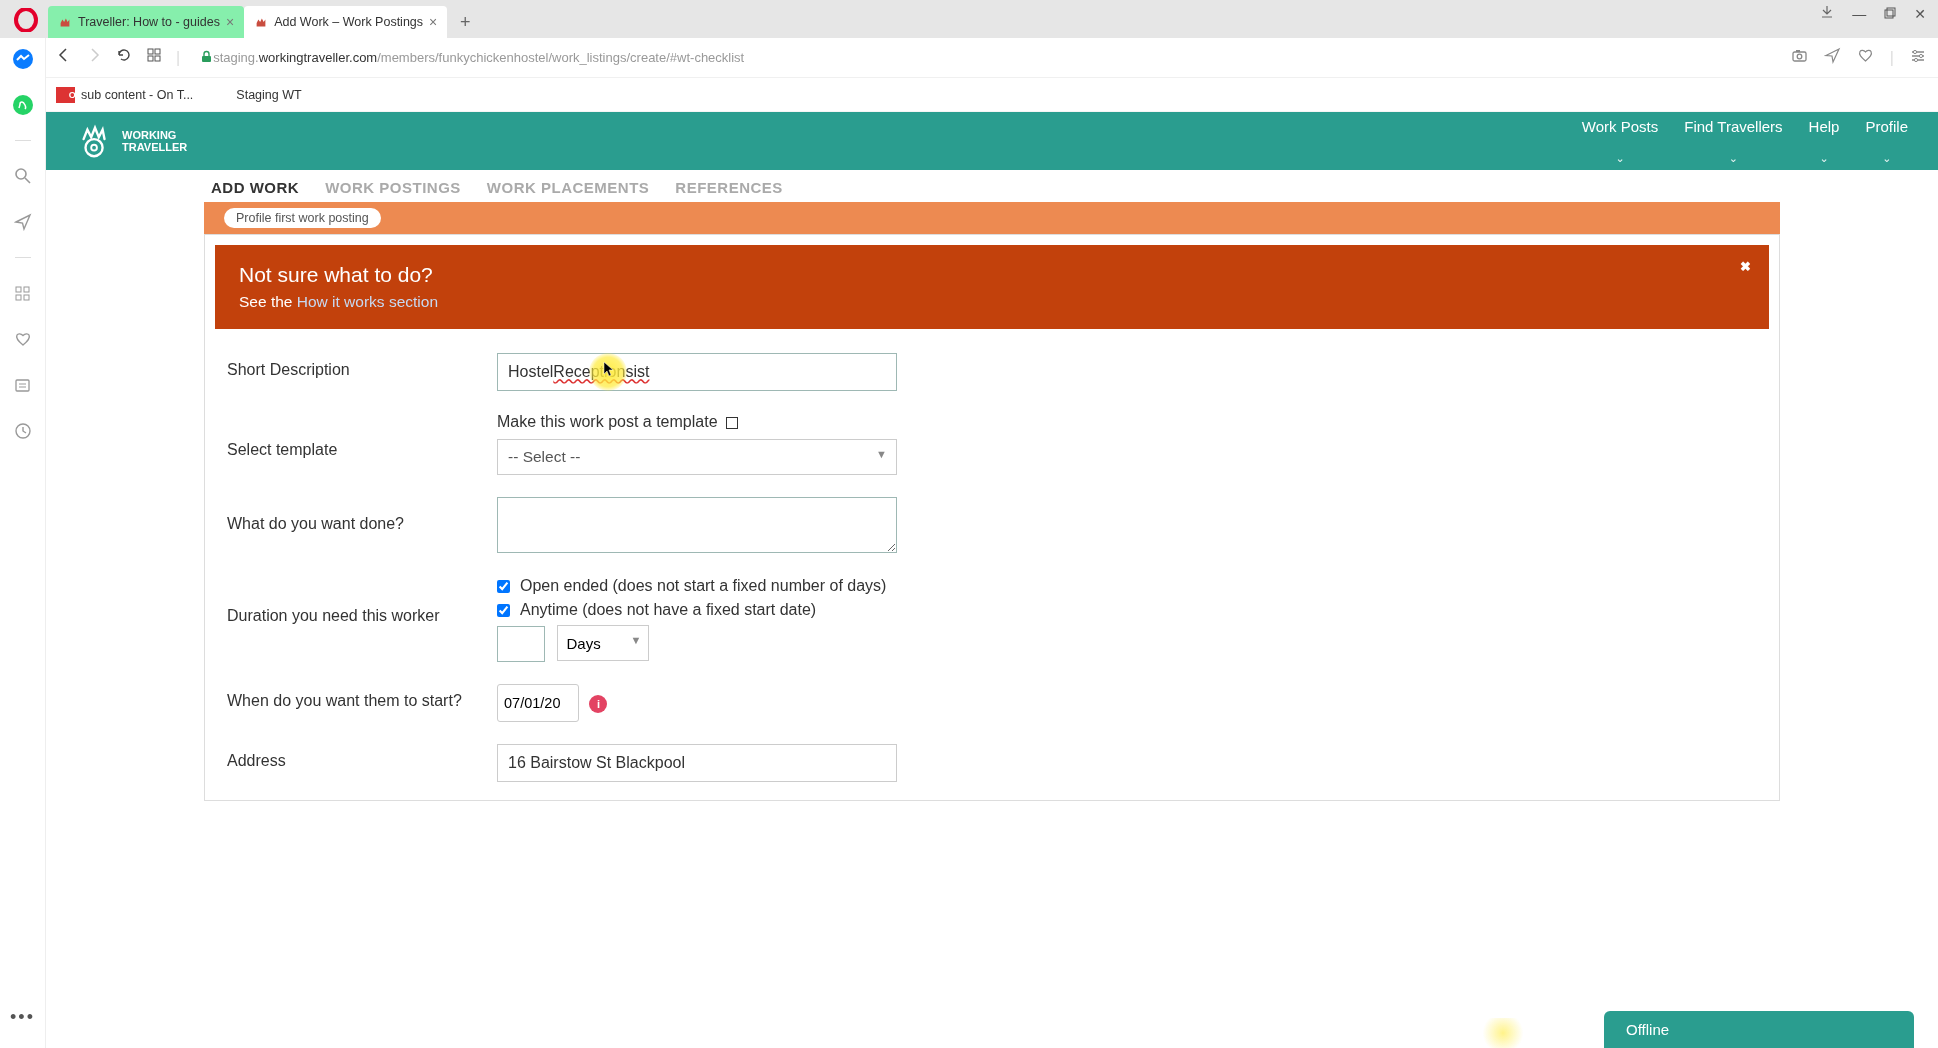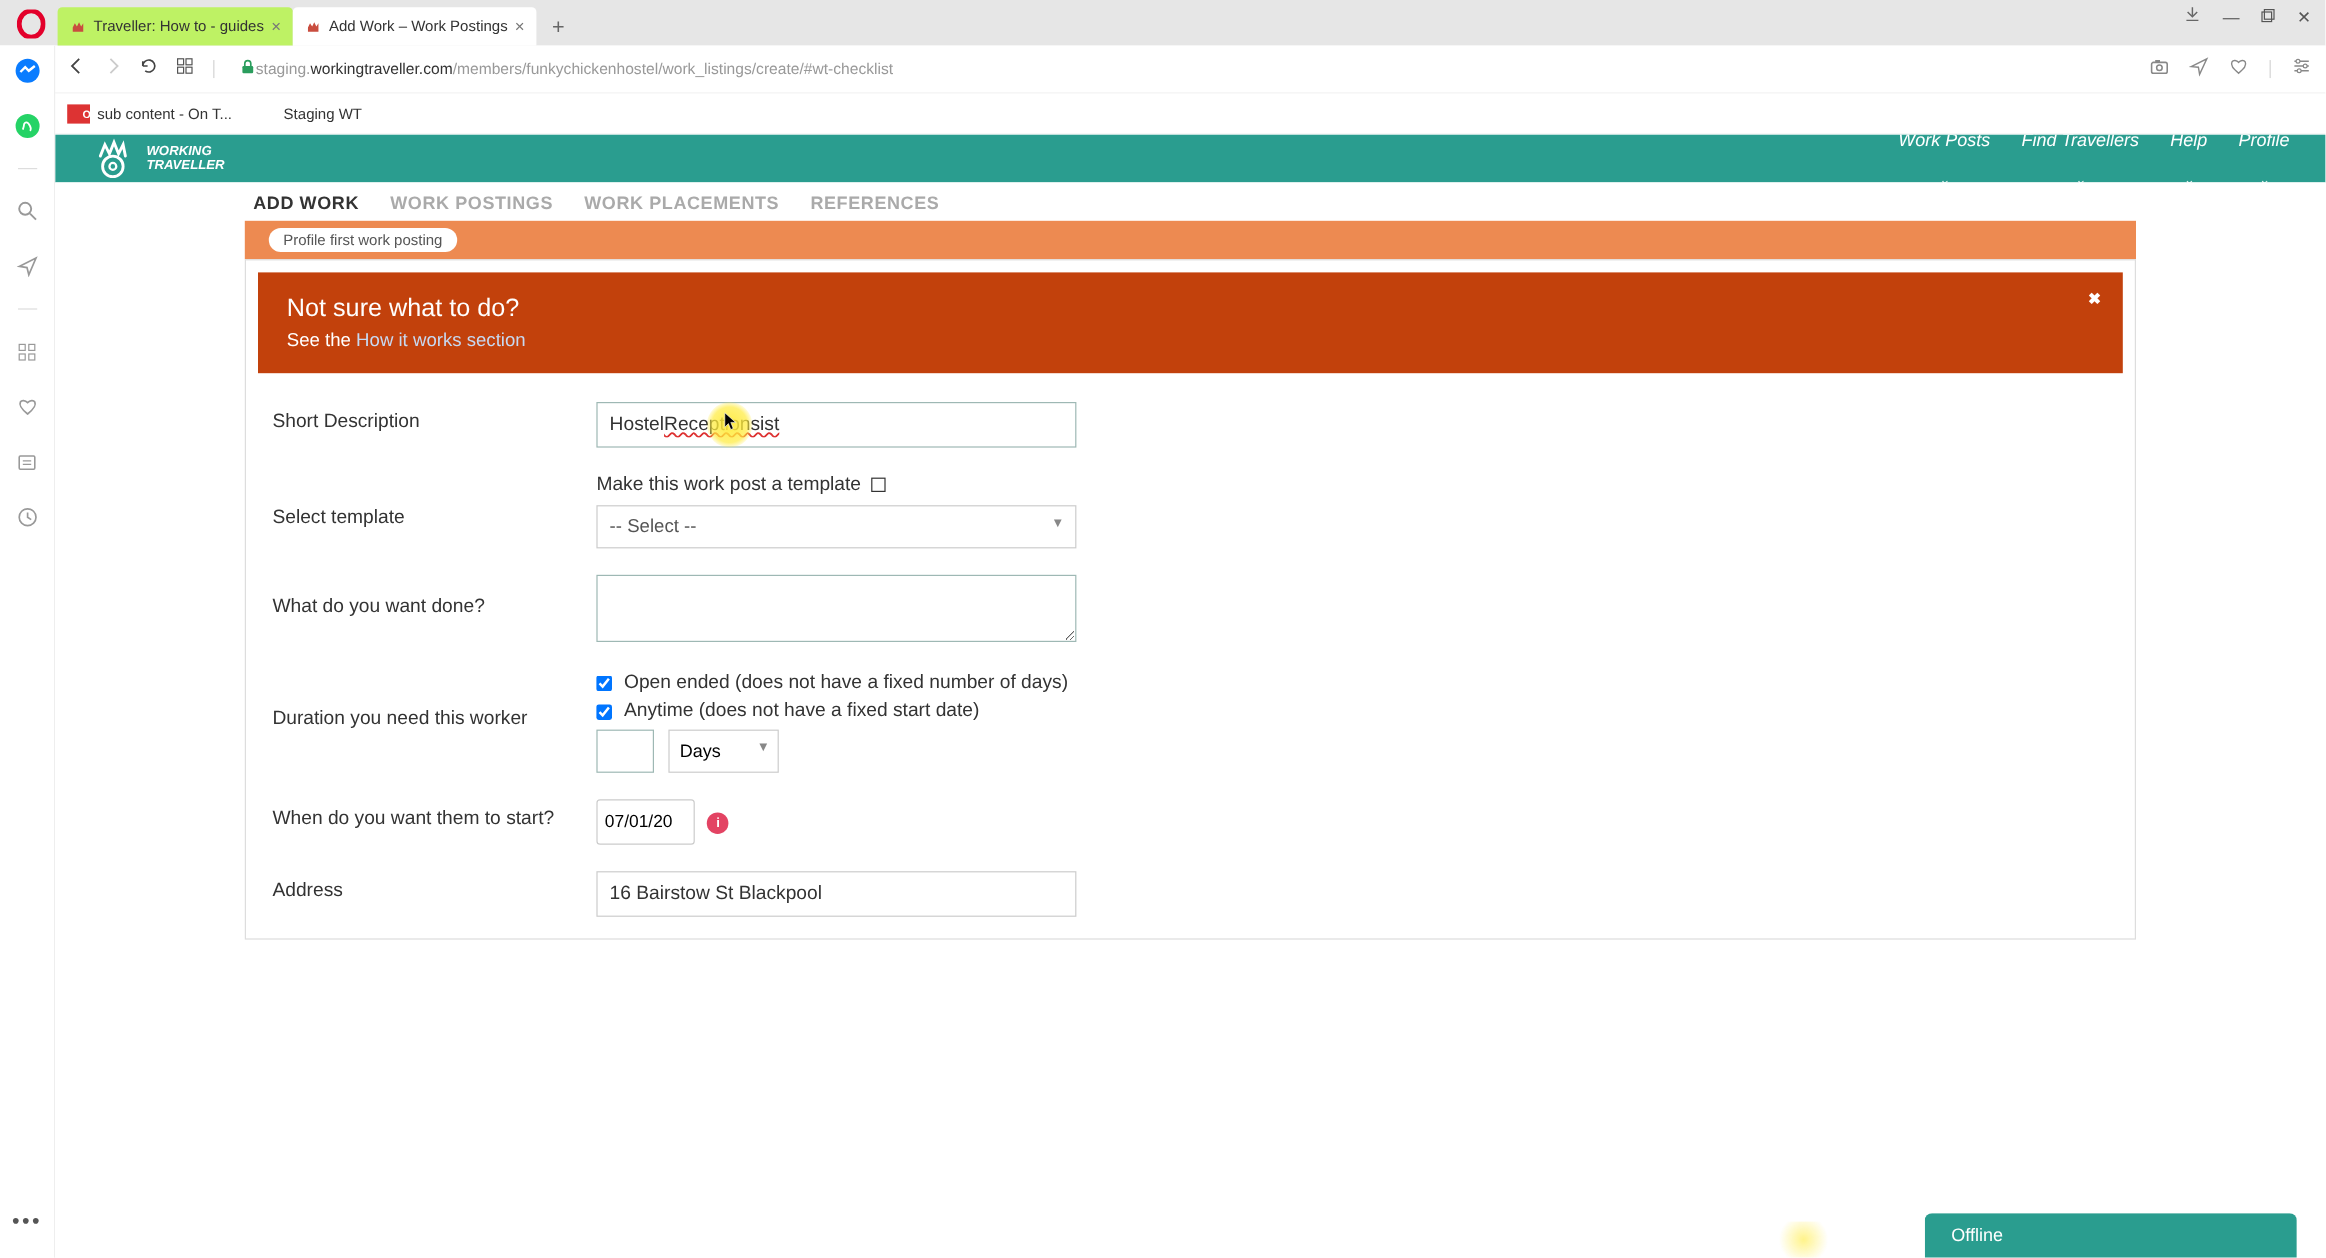--- a/index.html
+++ b/index.html
@@ -3,21 +3,21 @@
 <meta charset="utf-8">
 <style>
 * { margin: 0; padding: 0; box-sizing: border-box; }
 body { font-family: -apple-system, BlinkMacSystemFont, 'Segoe UI', Arial, sans-serif; background: #fff; overflow: hidden; }
 
 
 .title-bar { height: 38px; background: #e6e6e6; display: flex; align-items: flex-end; padding-left: 48px; }
 .opera-logo { position: absolute; top: 8px; left: 14px; width: 24px; height: 24px; }
 .opera-logo svg { width: 24px; height: 24px; }
 .tab { height: 32px; padding: 0 10px; display: flex; align-items: center; gap: 6px; font-size: 12.5px; color: #333; border-top-left-radius: 4px; border-top-right-radius: 4px; cursor: pointer; min-width: 180px; }
-.tab.inactive { background: #bef264; }
+.tab.inactive { background: #86efac; }
 .tab.active { background: #fff; }
 .tab-favicon { width: 14px; height: 14px; }
 .tab-close { margin-left: auto; color: #777; font-size: 14px; }
 .new-tab { width: 28px; height: 28px; display: flex; align-items: center; justify-content: center; font-size: 18px; color: #666; margin-left: 4px; margin-bottom: 2px; }
 .win-controls { position: absolute; top: 6px; right: 12px; display: flex; gap: 18px; color: #555; }
 .win-controls span { font-size: 14px; }
 
 .nav-bar { height: 40px; background: #fff; display: flex; align-items: center; padding: 0 12px; gap: 14px; border-bottom: 1px solid #f0f0f0; }
 .nav-bar .nav-btn { color: #333; font-size: 17px; }
 .nav-bar .nav-btn.disabled { color: #ccc; }
@@ -34,21 +34,21 @@
 
 .sidebar { position: absolute; top: 38px; left: 0; width: 46px; bottom: 0; background: #fff; border-right: 1px solid #eee; display: flex; flex-direction: column; align-items: center; padding-top: 10px; gap: 24px; }
 .sidebar .icon { width: 22px; height: 22px; color: #999; display:flex; align-items:center; justify-content:center; }
 .sb-divider { width: 16px; height: 1px; background: #ddd; }
 .sidebar-bottom { margin-top: auto; margin-bottom: 20px; }
 
 
 .viewport { position: absolute; top: 112px; left: 46px; right: 0; bottom: 0; overflow-y: scroll; background: #fff; }
 .page-scroll { position: relative; }
 
-.topnav { background: #2a9d8f; height: 40px; display: flex; align-items: center; padding: 0 30px; font-style: italic; }
+.topnav { background: #2a9d8f; height: 58px; display: flex; align-items: center; padding: 0 30px; }
 .logo { display: flex; align-items: center; color: #fff; font-size: 11px; font-weight: 600; gap: 8px; }
 .logo-mark { width: 38px; height: 38px; }
 .nav-right { margin-left: auto; display: flex; gap: 26px; color: #fff; font-size: 15px; }
 .nav-link { display: flex; align-items: center; gap: 17px; flex-direction: column; }
 .chev { font-size: 11px; opacity: 0.9; }
 
 .subnav { background: #fff; padding: 0 165px; display: flex; gap: 26px; height: 32px; align-items: flex-end; }
 .subnav-item { font-size: 15px; font-weight: 700; color: #aaa; letter-spacing: 0.5px; padding-bottom: 6px; }
 .subnav-item.active { color: #333; }
 
@@ -363,21 +363,21 @@
           <div class="form-control-col">
             <textarea class="textarea" style=""></textarea>
           </div>
         </div>
 
         <div class="form-row">
           <div class="form-label" style="padding-top:28px">Duration you need this worker</div>
           <div class="form-control-col">
             <div class="checkbox-row first">
               <input type="checkbox" class="chk" checked="" style="">
-              <span>Open ended (does not have a fixed number of days)</span>
+              <span>Open ended (does not start a fixed number of days)</span>
             </div>
             <div class="checkbox-row">
               <input type="checkbox" class="chk" checked="" style="">
               <span>Anytime (does not have a fixed start date)</span>
             </div>
             <div style="margin-top:4px">
               <input class="small-input" style="">
               <span class="days-wrap">
                 <select class="days-select">
                   <option>Days</option>

